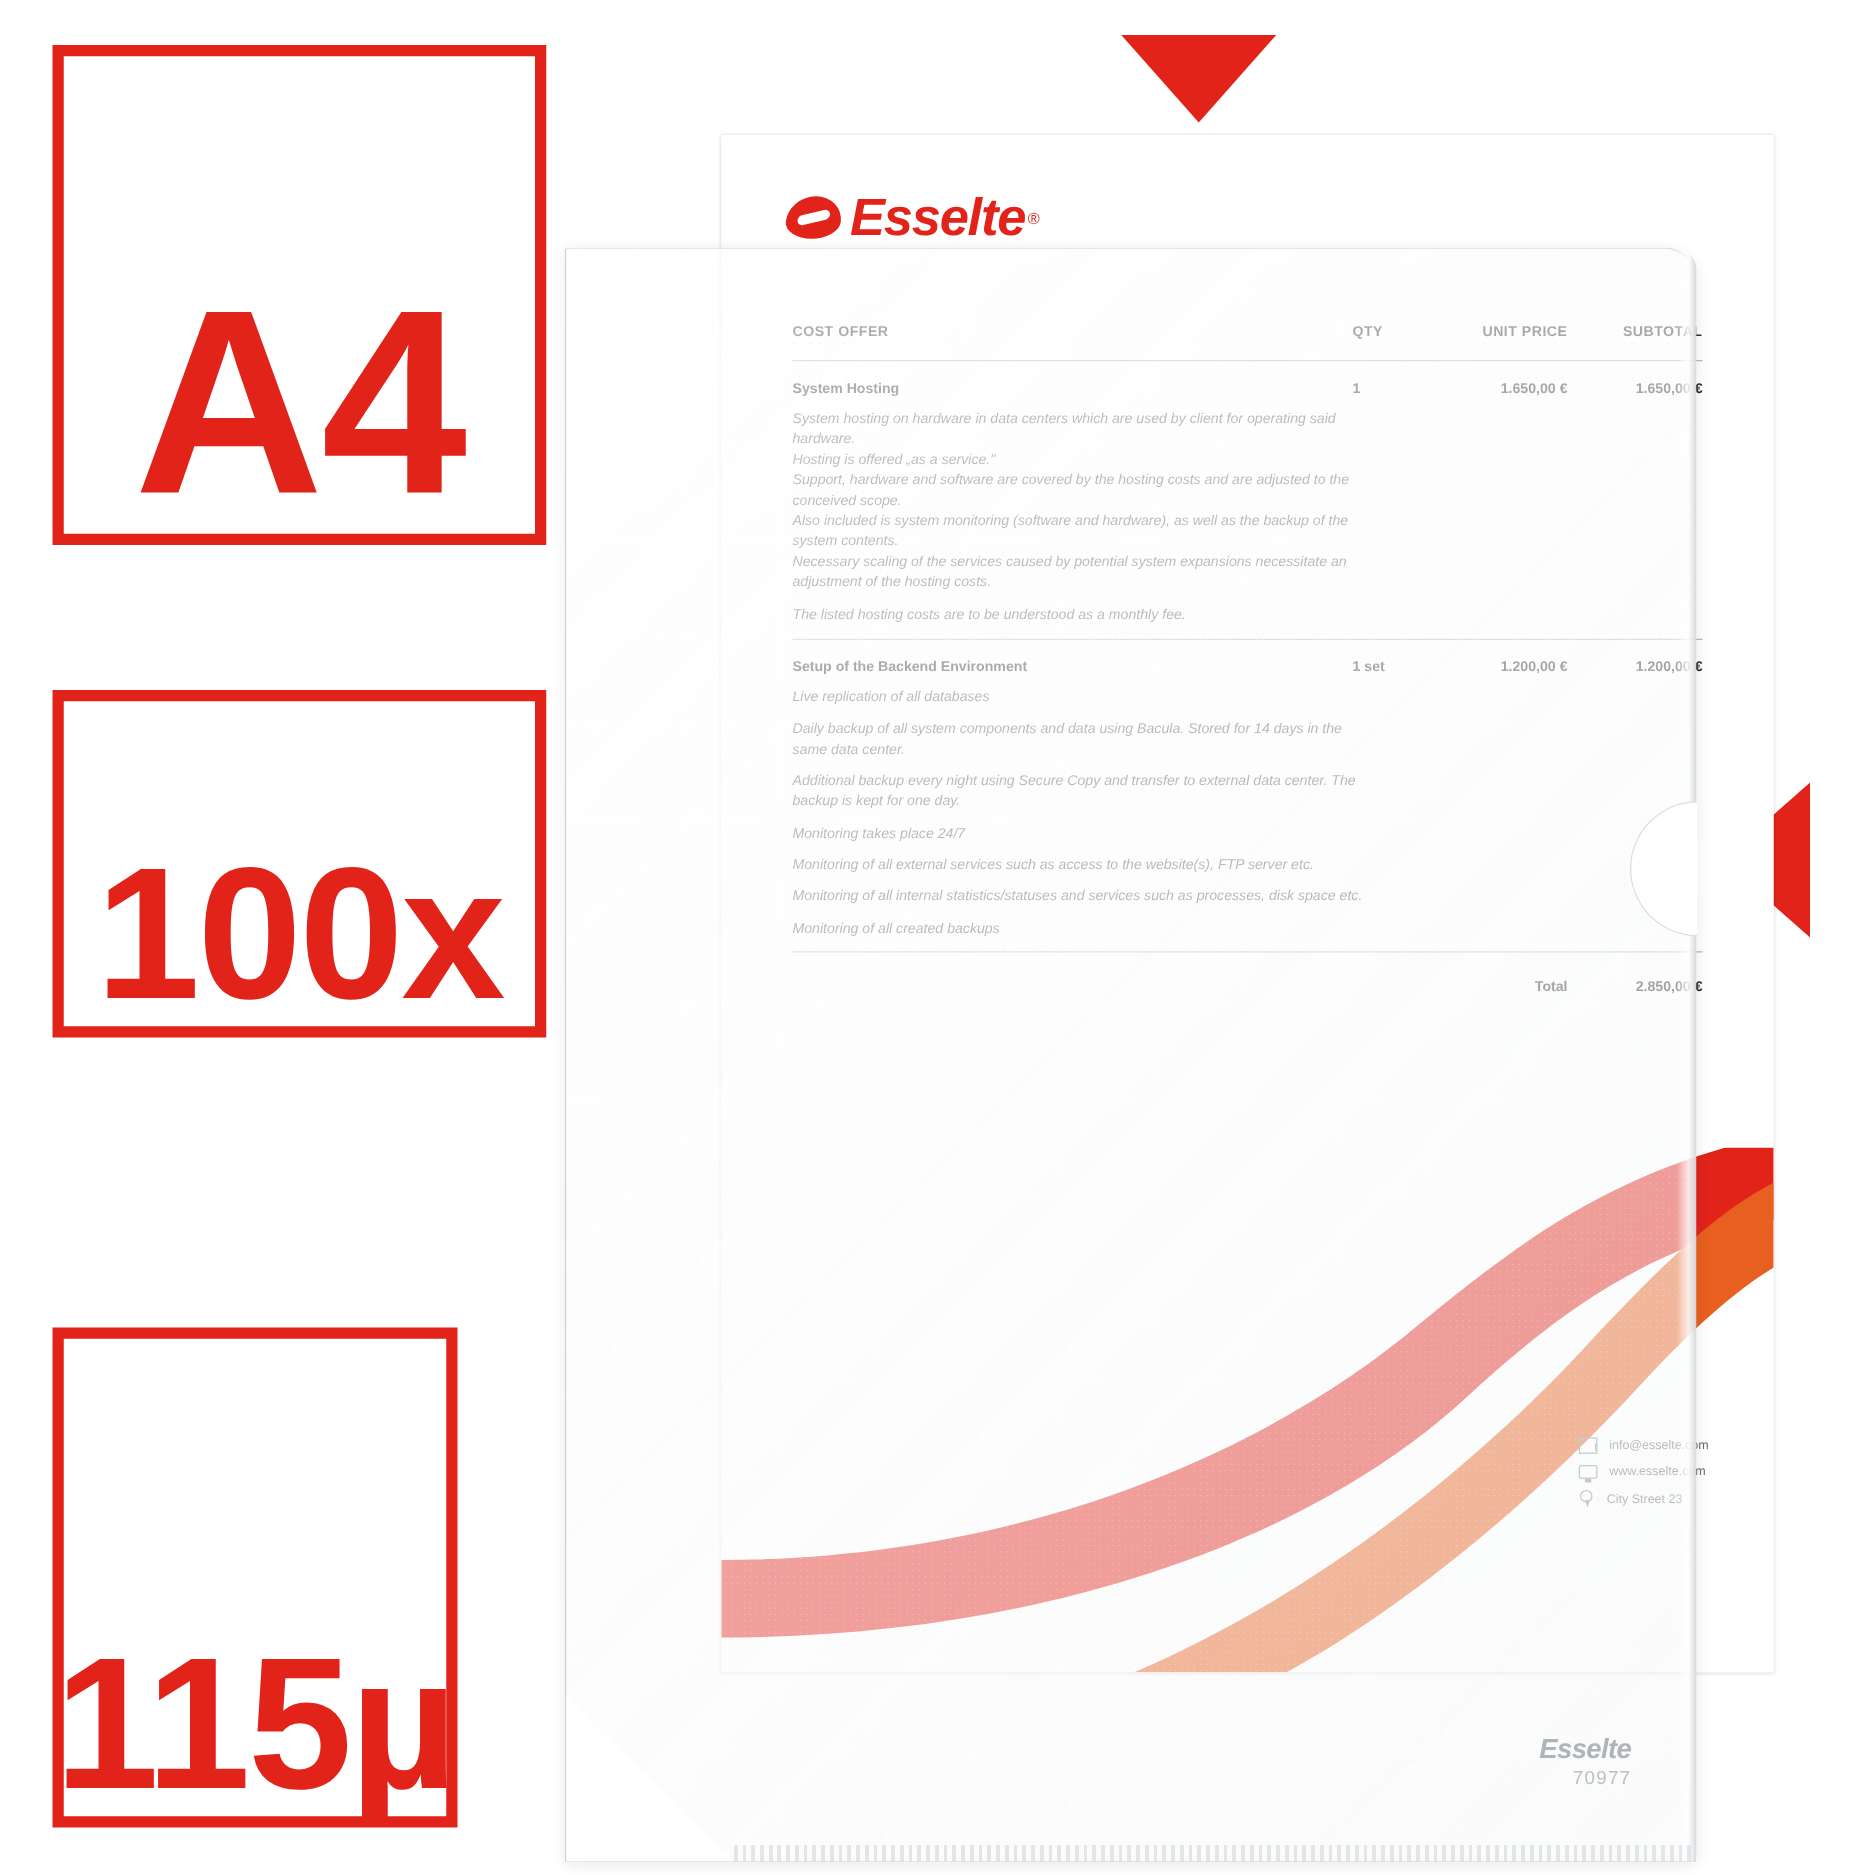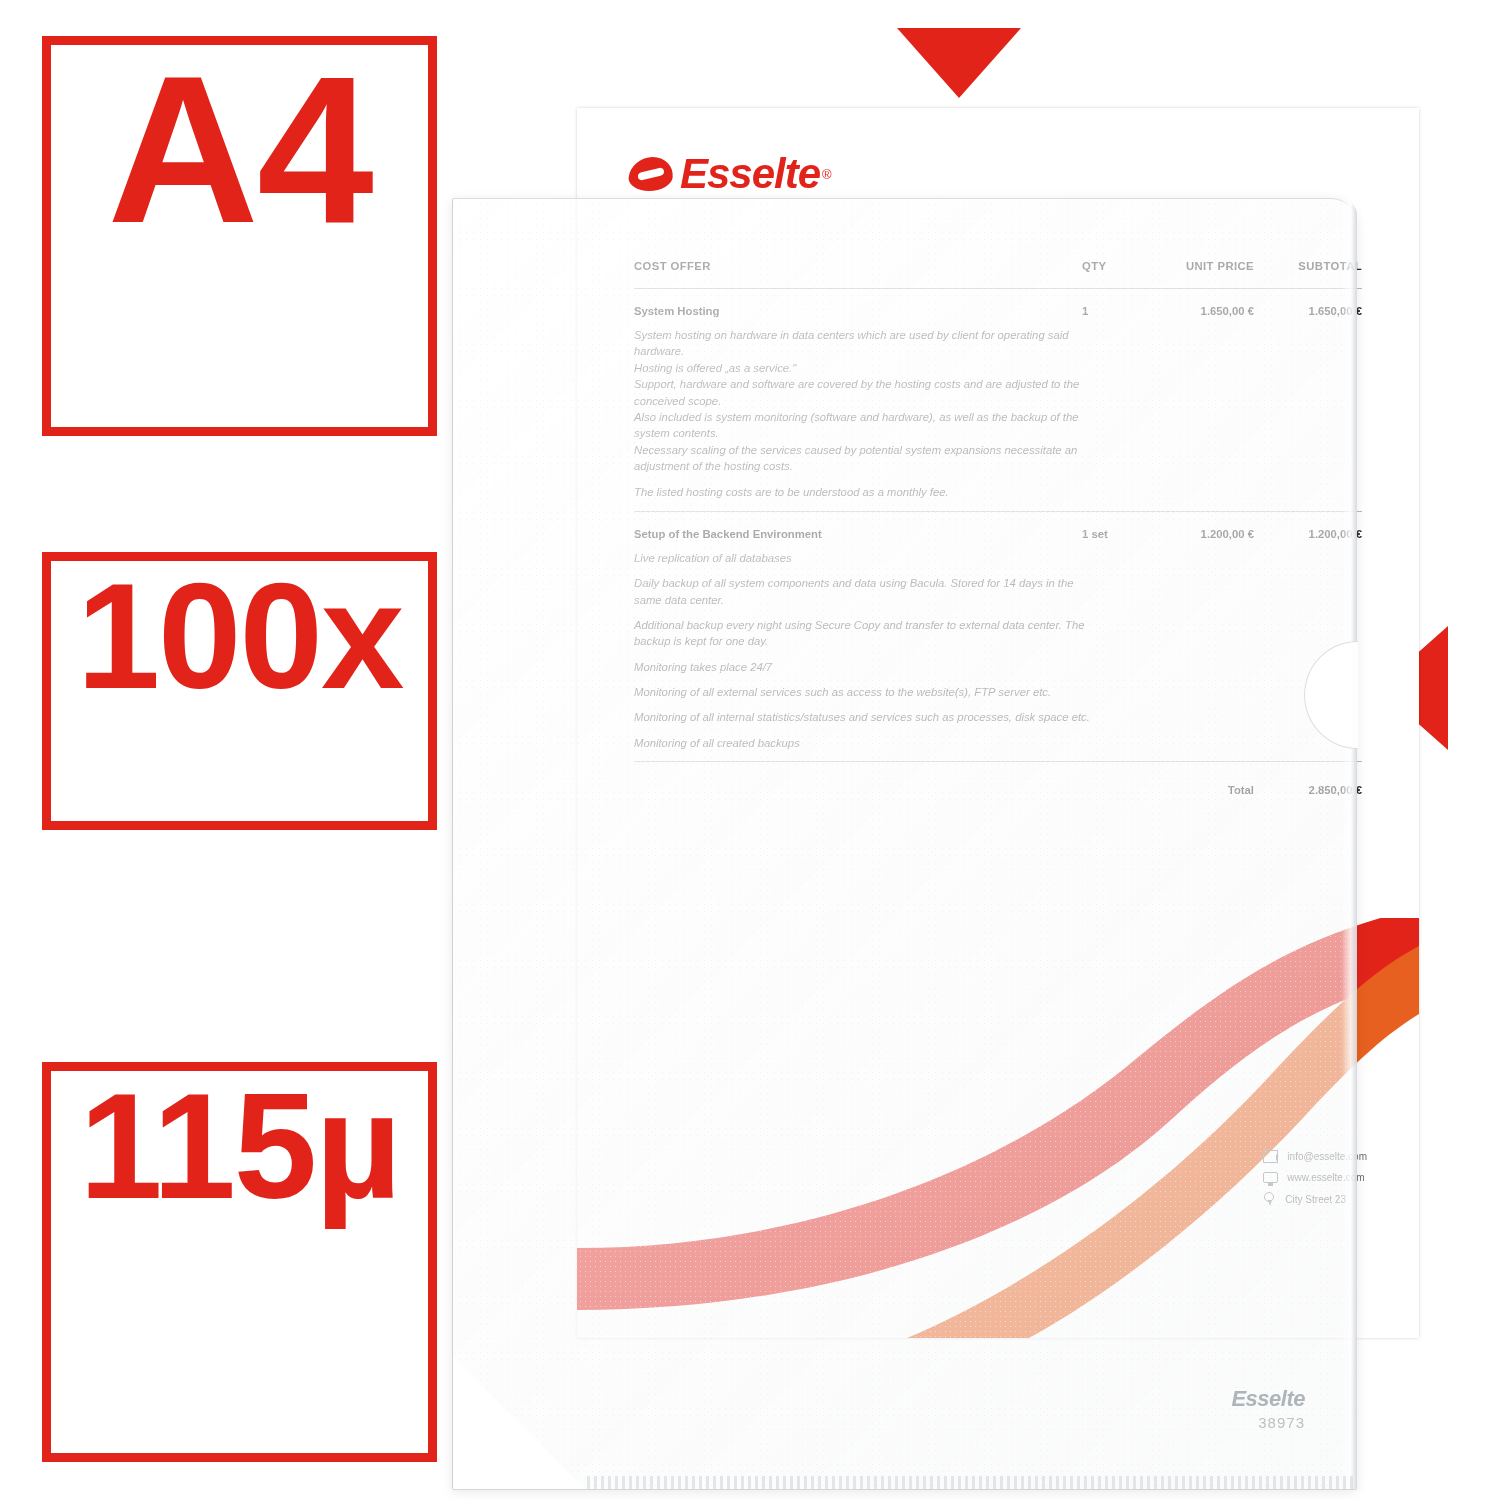--- a/index.html
+++ b/index.html
@@ -15,30 +15,30 @@
     font-family: "Liberation Sans", sans-serif;
   }
 
   
   .spec-badge {
     position: absolute;
     box-sizing: border-box;
     border: 9px solid #e2231a;
     background: #ffffff;
     display: flex;
-    align-items: flex-start;
+    align-items: flex-end;
     justify-content: center;
     color: #e2231a;
     font-weight: bold;
     letter-spacing: -2px;
     line-height: 1;
   }
   #badge-a4   { left: 42px;  top: 36px;   width: 395px; height: 400px; font-size: 210px; }
   #badge-100x { left: 42px;  top: 552px;  width: 395px; height: 278px; font-size: 150px; }
-  #badge-115  { left: 42px;  top: 1062px; width: 395px; height: 400px; font-size: 150px; }
+  #badge-115  { left: 42px;  top: 1062px; width: 324px; height: 400px; font-size: 150px; }
 
   
   .tri-down {
     position: absolute;
     width: 0; height: 0;
     border-left: 62px solid transparent;
     border-right: 62px solid transparent;
     border-top: 70px solid #e2231a;
   }
   #tri-top { left: 897px; top: 28px; }
@@ -431,15 +431,15 @@
   </div>
 </div>
 
 <div id="folder">
   <div id="folder-edge"></div>
   <div id="folder-notch"></div>
   <div id="folder-corner"></div>
   <div id="folder-serration"></div>
   <div id="folder-brand">
     <span>Esselte</span>
-    <span class="code">38973</span>
+    <span class="code">70977</span>
   </div>
 </div>
 
 </body></html>

